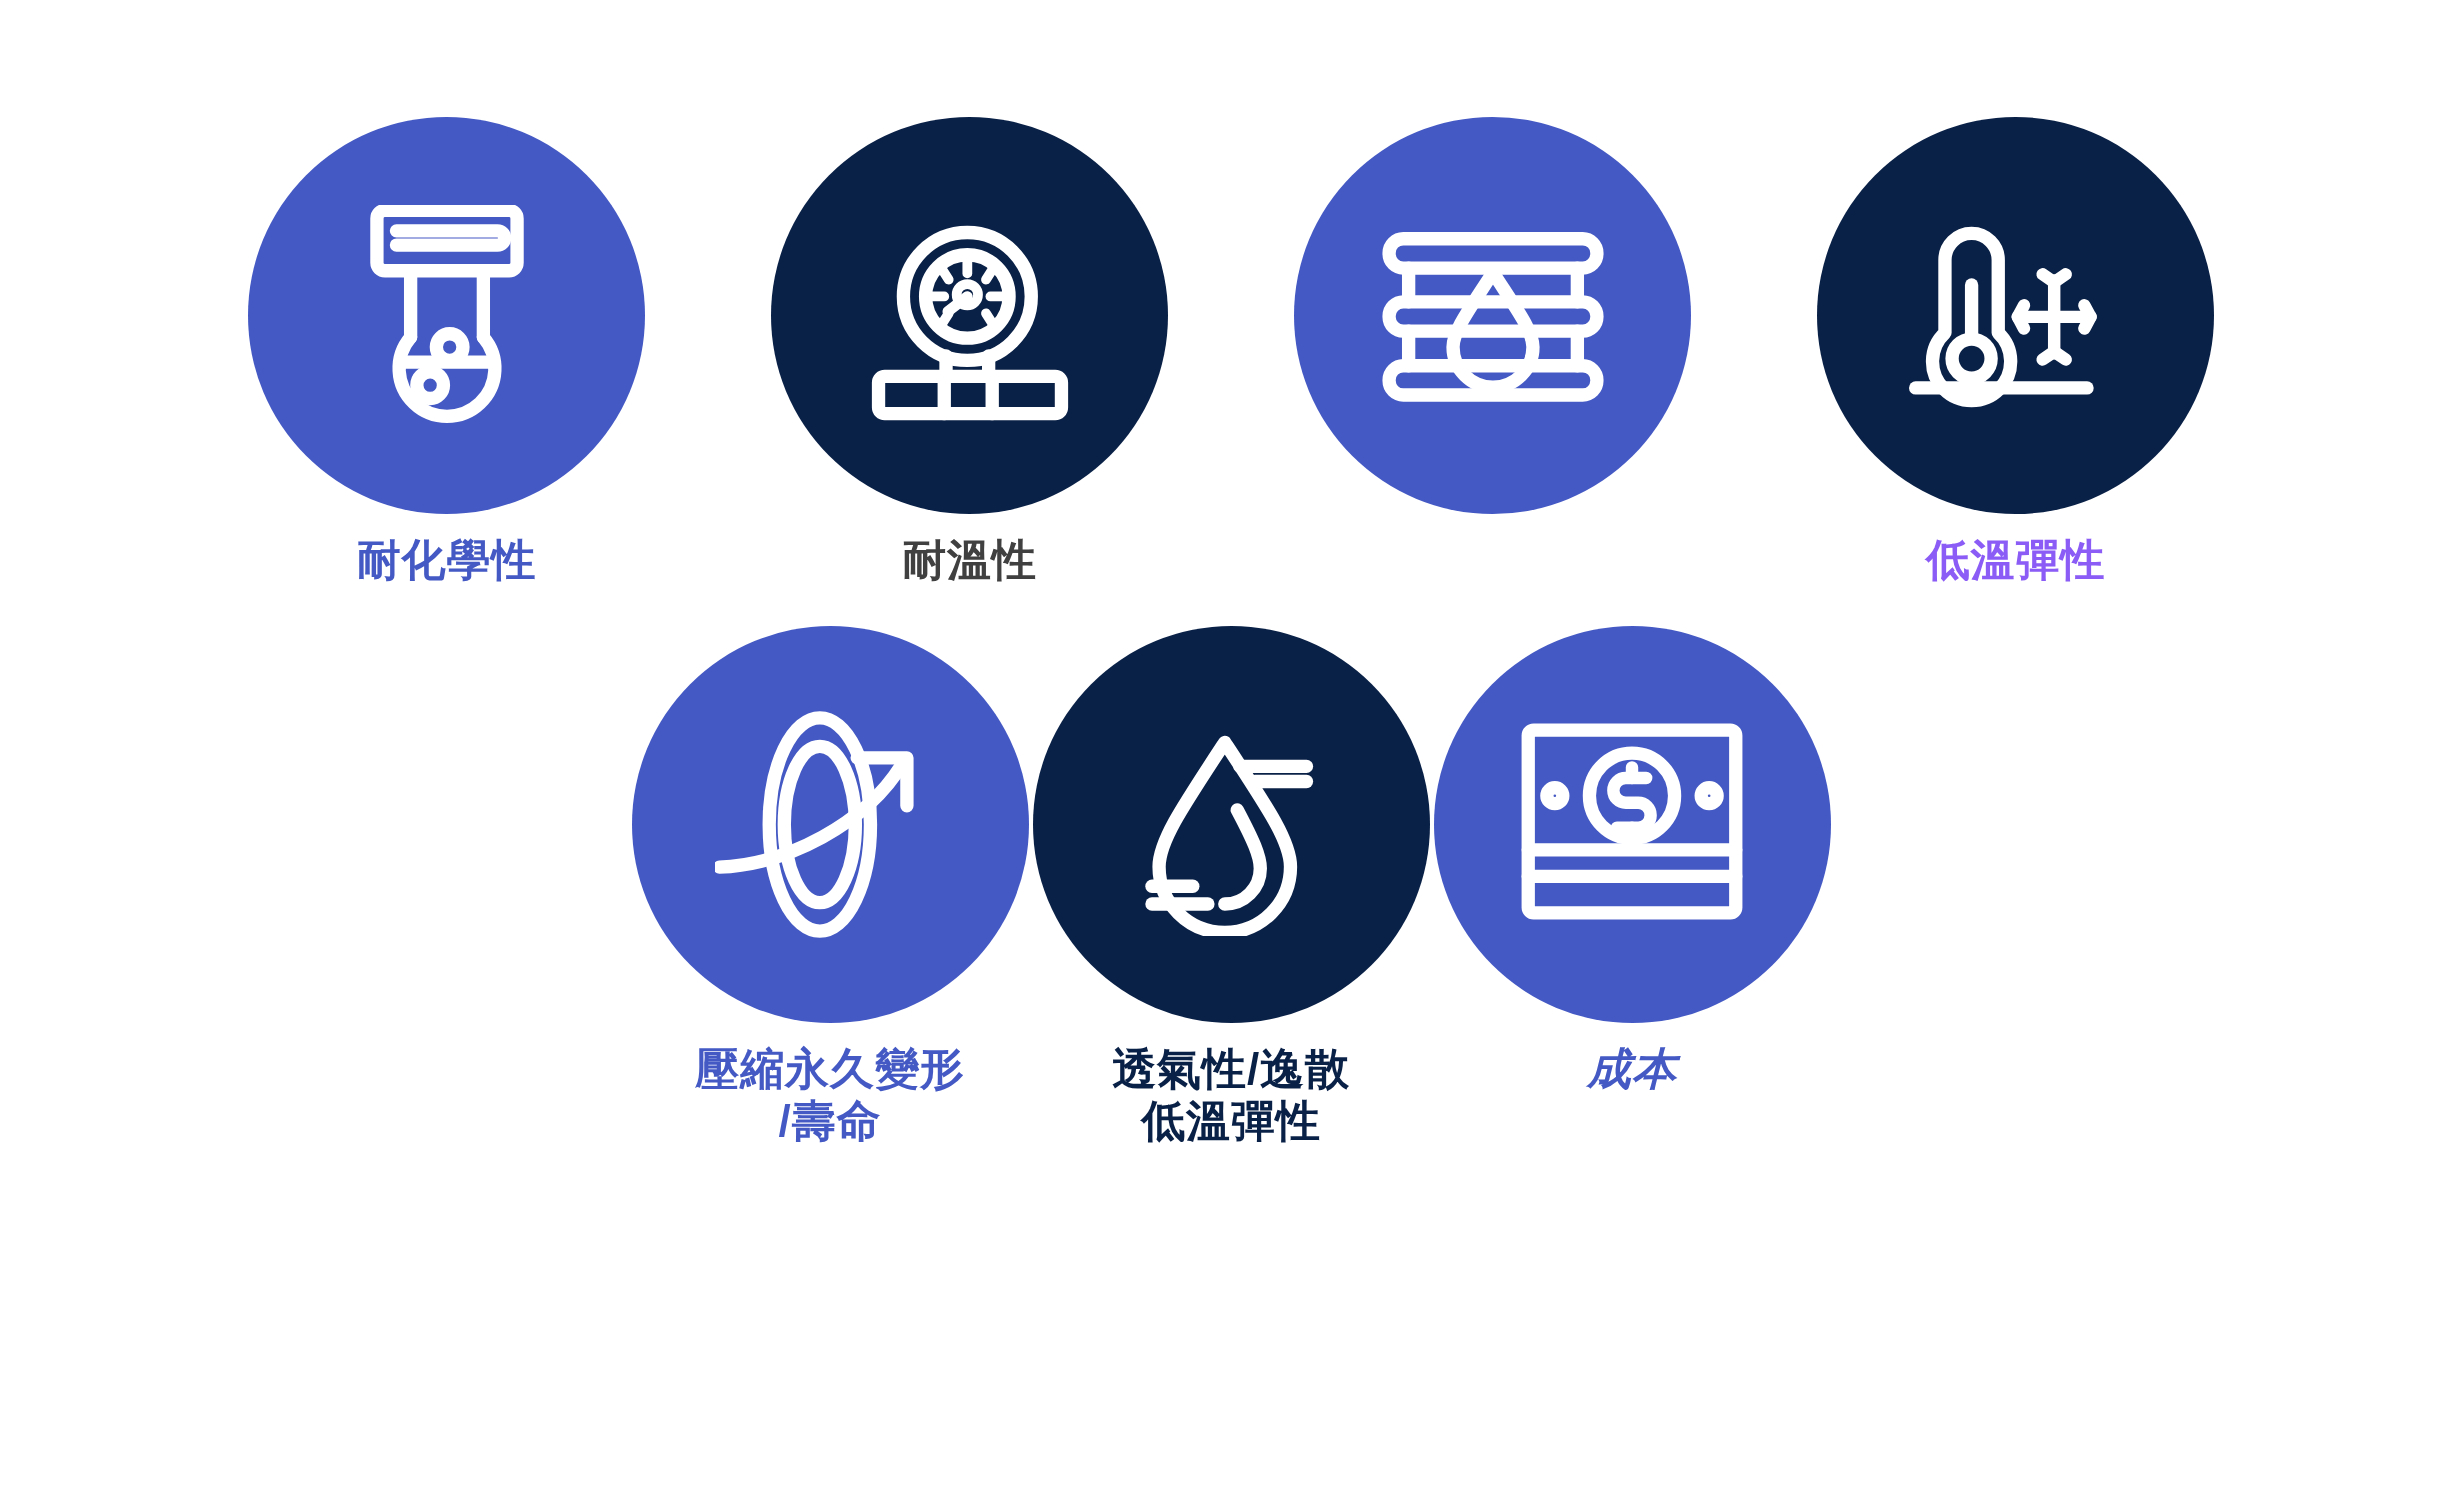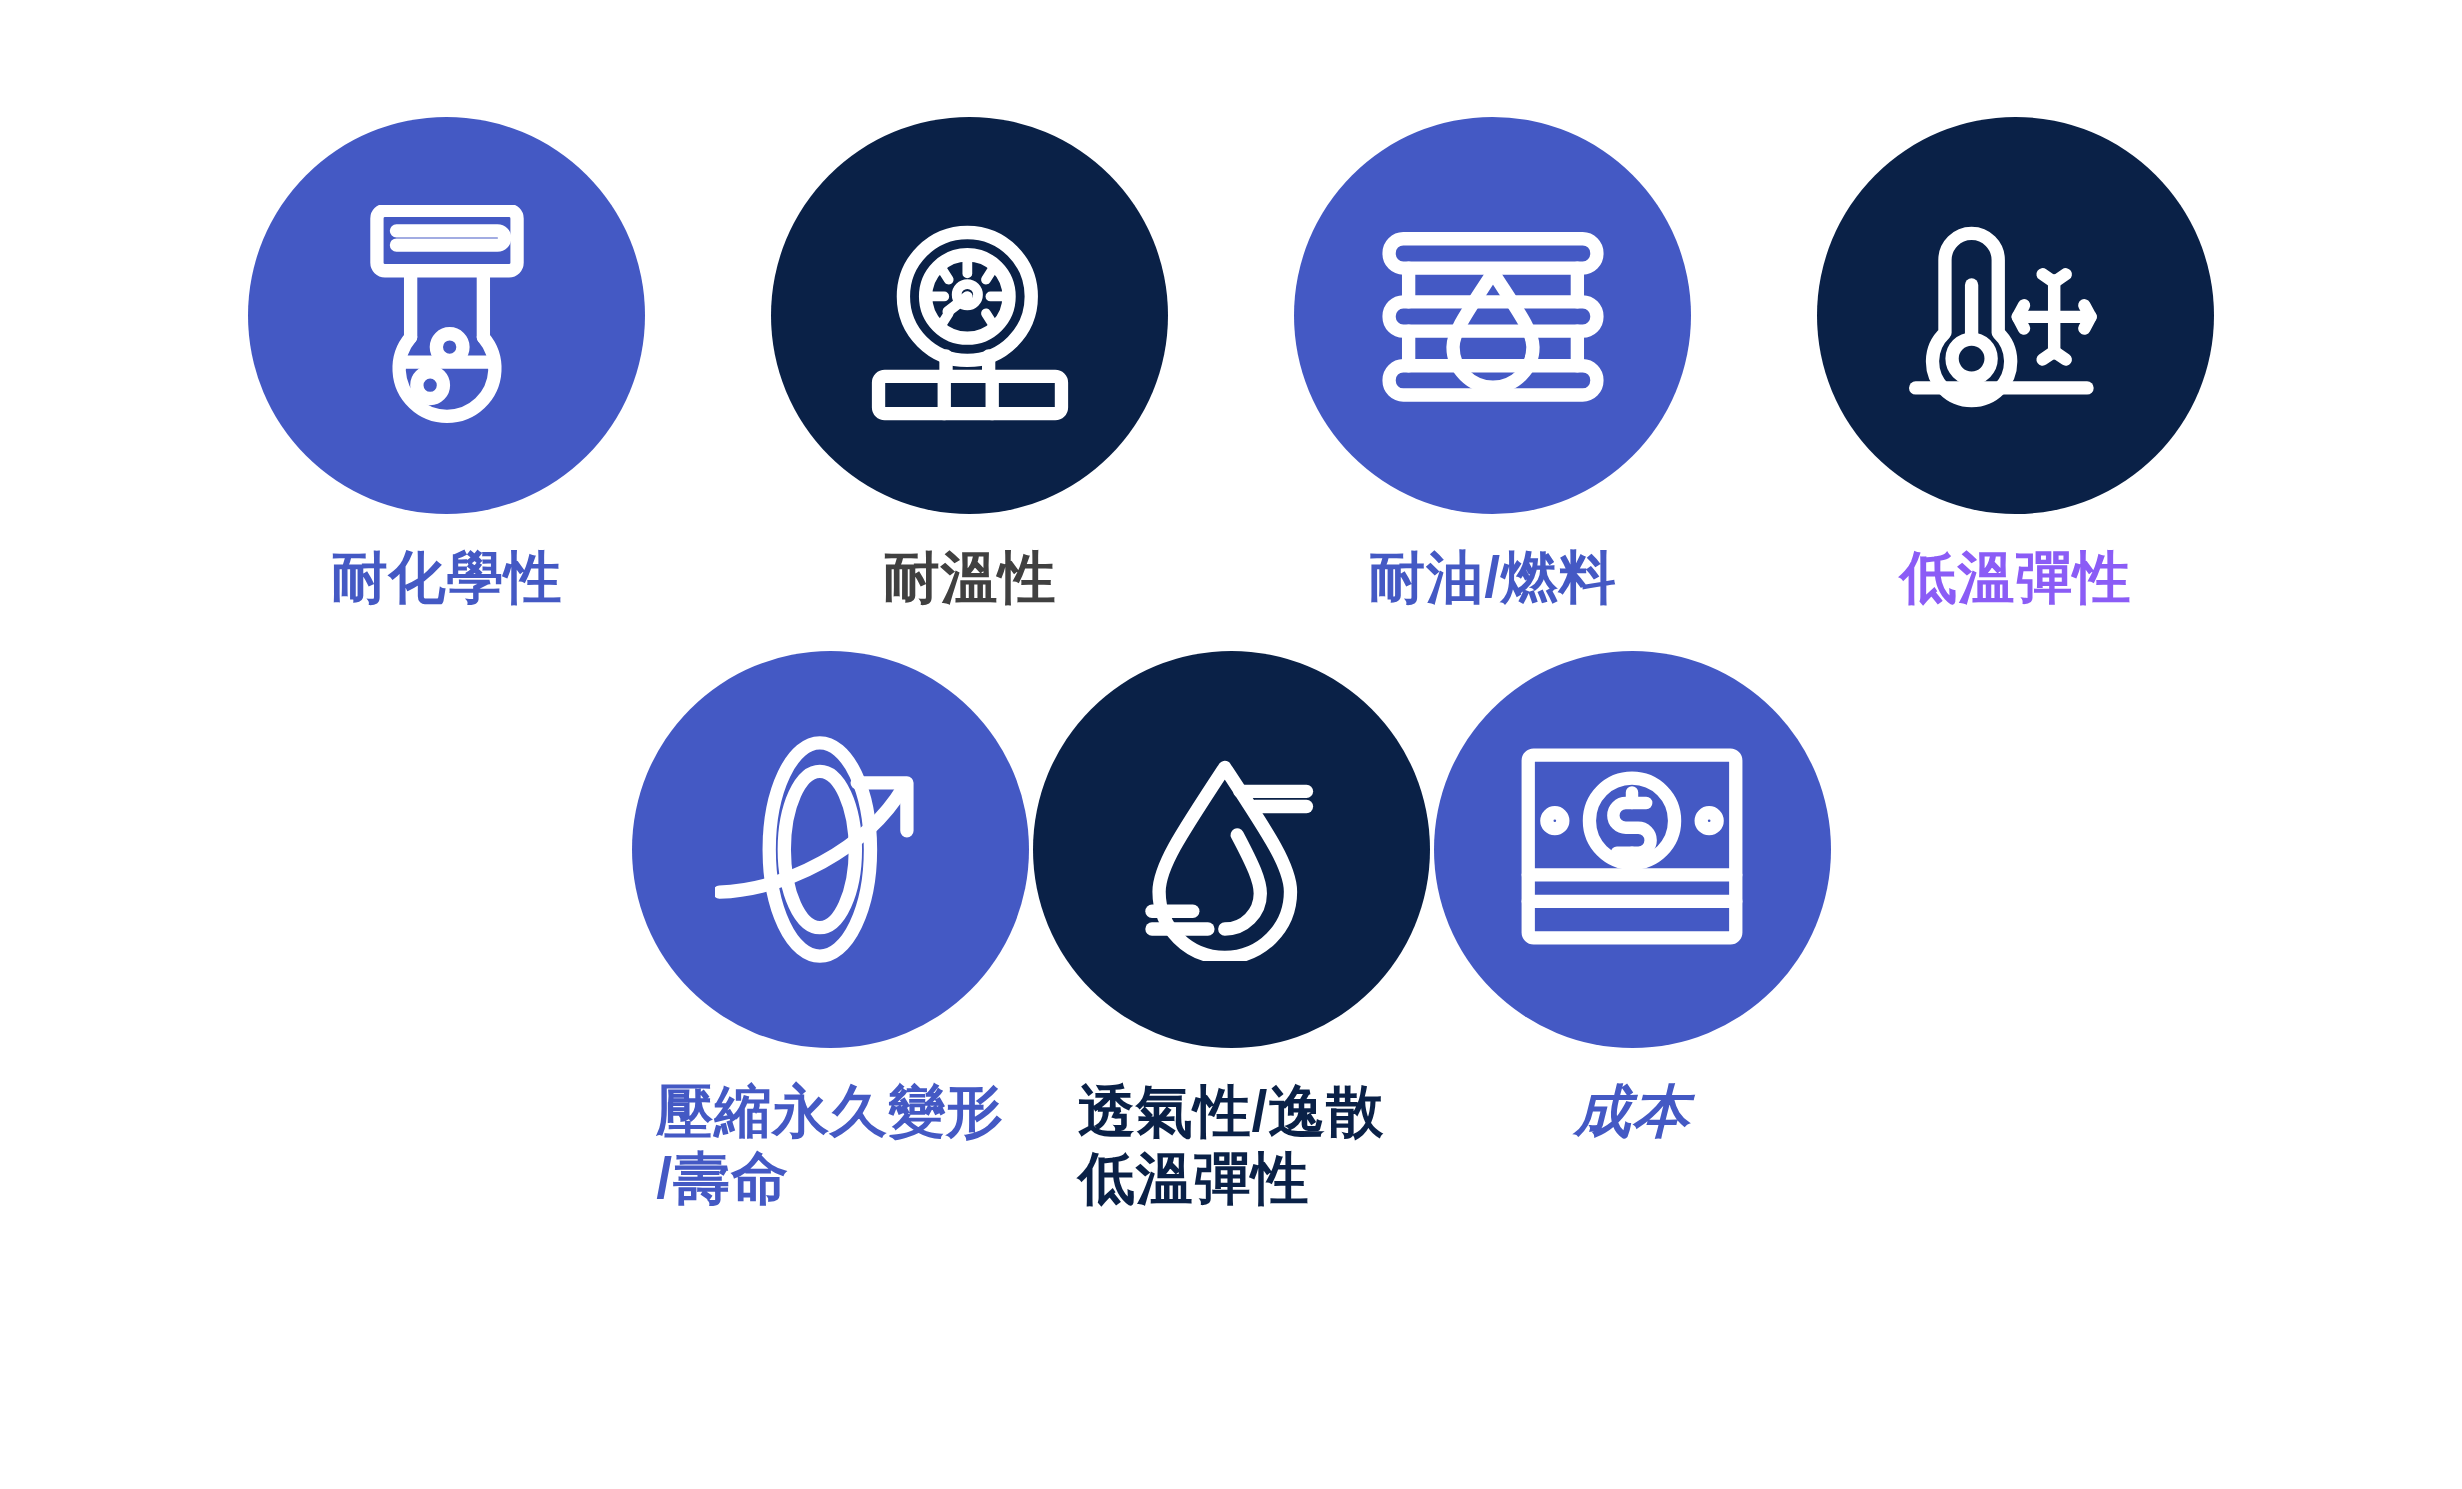--- a/index.html
+++ b/index.html
@@ -37,24 +37,24 @@
     width:397px;height:397px;
     border-radius:50%;
     display:flex;align-items:center;justify-content:center;
     flex:0 0 auto;
   }
   .circle.blue{background:#4459C4;}
   .circle.navy{background:#0A2147;}
   .circle svg{display:block;}
 
   .label{
-    margin-top:30px;
-    text-align:left;
+    margin-top:20px;
+    text-align:center;
     font-weight:bold;
-    font-size:57px;
+    font-size:44px;
     line-height:1.16;
     letter-spacing:0.9px;
     white-space:pre-line;
   }
   .label.blue{color:#4459C4;}
   .label.navy{color:#0A2147;}
   .label.two-line{line-height:1.17;}
 </style>
 </head>
 <body style="background: rgb(255, 255, 255);">
@@ -115,21 +115,20 @@
         <svg width="222" height="222" viewBox="0 0 250 250">
           <g fill="none" stroke="#FFFFFF" stroke-width="15" stroke-linejoin="round" stroke-linecap="round">
             <rect x="8" y="38" width="234" height="33" rx="16"></rect>
             <rect x="8" y="109" width="234" height="33" rx="16"></rect>
             <rect x="8" y="181" width="234" height="33" rx="16"></rect>
             <path d="M30 71 v38 M30 142 v39 M220 71 v38 M220 142 v39"></path>
             <path d="M125 76 C 152 118 170 142 170 160 a45 45 0 0 1 -90 0 C 80 142 98 118 125 76 Z"></path>
           </g>
         </svg>
       </div>
-      <div class="label blue" style="color: rgb(68, 89, 196);">耐油/燃料</div>
     </div>
 
     <div class="cell">
       <div class="circle navy" style="background: rgb(10, 33, 71);">
         <svg width="222" height="222" viewBox="0 0 250 250">
           <g fill="none" stroke="#FFFFFF" stroke-width="15" stroke-linecap="round" stroke-linejoin="round">
             <path d="M45 144 V62 a30 30 0 0 1 60 0 v82 a44 44 0 1 1 -60 0 Z"></path>
             <path d="M75 90 v58"></path>
             <circle cx="75" cy="173" r="22"></circle>
             <path d="M12 206 H205"></path>

